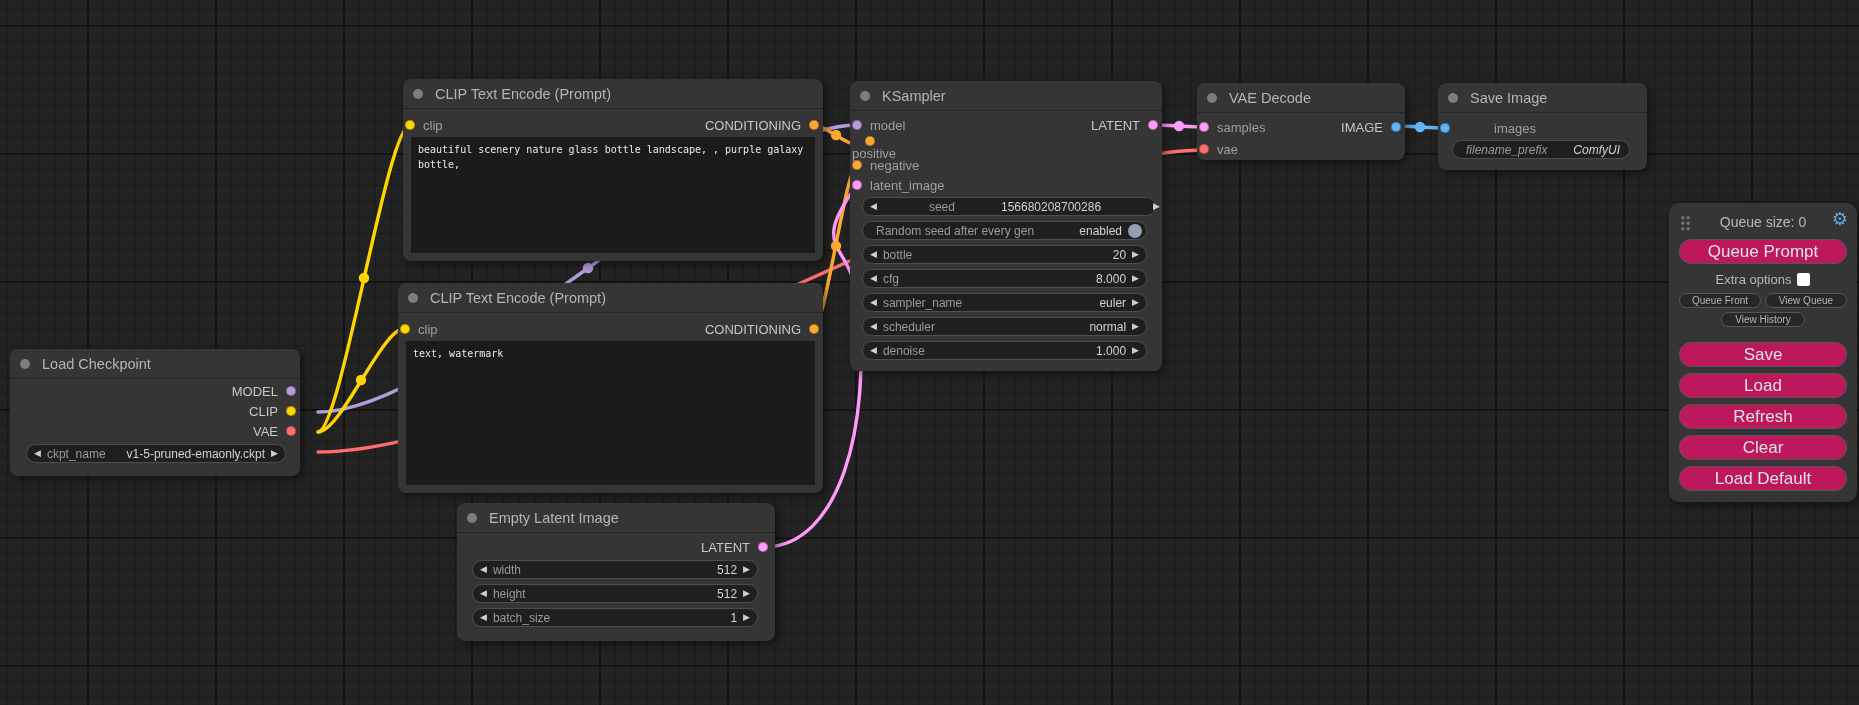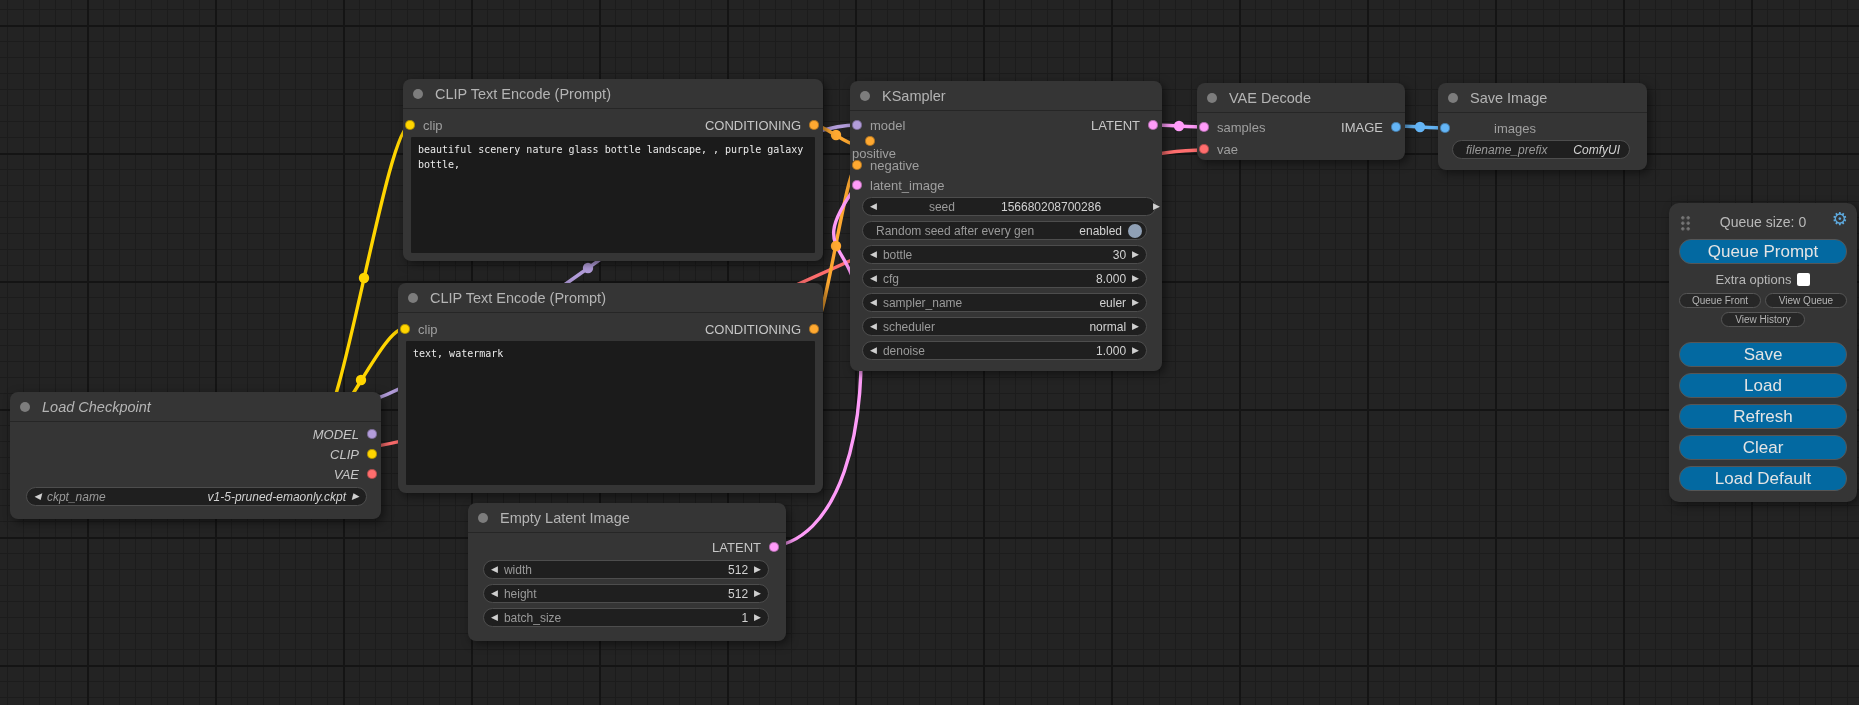--- a/index.html
+++ b/index.html
@@ -58,21 +58,21 @@
   #queue-panel{position:absolute;left:1669px;top:203px;width:188px;height:299px;
         background:#353535;border-radius:10px;z-index:3;
         box-shadow:3px 3px 10px rgba(0,0,0,.5);}
   .drag-handle{position:absolute;left:11px;top:12px;width:11px;height:17px;
         background-image:radial-gradient(#777 1.4px,transparent 1.6px);
         background-size:5.5px 5.5px;}
   .queue-size{position:absolute;left:0;right:0;top:11px;text-align:center;
         color:#b9b9b9;font-size:14px;}
   .gear-icon{position:absolute;right:9px;top:7px;color:#5DA8DC;font-size:18px;line-height:1;}
   .gear-icon::before{content:"\2699";}
-  .qbtn{position:absolute;left:10px;right:10px;height:25px;background:#0369a1;
+  .qbtn{position:absolute;left:10px;right:10px;height:25px;background:#be185d;
         border:1px solid #565656;border-radius:12px;color:#e4e4e4;font-size:17px;
         display:flex;align-items:center;justify-content:center;
         font-family:"Liberation Sans",sans-serif;box-sizing:border-box;}
   .extra-row{position:absolute;left:0;right:0;top:69px;display:flex;align-items:center;
         justify-content:center;gap:6px;color:#b8b8b8;font-size:13px;}
   .checkbox{width:13px;height:13px;background:#ffffff;border-radius:2px;}
   .pill-btn{position:absolute;height:15px;background:#272727;border:1px solid #565656;
         border-radius:8px;color:#b5b5b5;font-size:10px;display:flex;align-items:center;
         justify-content:center;box-sizing:border-box;}
 </style>
@@ -94,21 +94,21 @@
     <circle class="f-model" cx="588" cy="268" r="5.2"></circle>
     <circle class="f-clip" cx="364" cy="278" r="5.2"></circle>
     <circle class="f-clip" cx="361" cy="380" r="5.2"></circle>
     <circle class="f-vae" cx="761" cy="301" r="5.2"></circle>
     <circle class="f-cond" cx="836" cy="135" r="5.2"></circle>
     <circle class="f-cond" cx="836" cy="246" r="5.2"></circle>
     <circle class="f-latent" cx="1179" cy="126" r="5.2"></circle>
     <circle class="f-image" cx="1420" cy="127" r="5.2"></circle>
   </svg>
 
-  <div class="node" style="left:10px;top:392px;width:371px;height:127px;font-style:italic;">
+  <div class="node" style="left:10px;top:349px;width:290px;height:127px;">
     <div class="node-title">
       <span class="collapse-dot"></span>
       <span>Load Checkpoint</span>
     </div>
     <div class="slot slot-out" style="top:33px;">
       <span>MODEL</span>
       <span class="port p-model"></span>
     </div>
     <div class="slot slot-out" style="top:53px;">
       <span>CLIP</span>
@@ -190,21 +190,21 @@
       <span class="arrow-right"></span>
     </div>
     <div class="widget" style="left:12px;right:15px;top:140px;">
       <span class="wlabel">Random seed after every gen</span>
       <span class="wvalue">enabled</span>
       <span class="toggle-circle"></span>
     </div>
     <div class="widget" style="left:12px;right:15px;top:164px;">
       <span class="arrow-left"></span>
       <span class="wlabel">bottle</span>
-      <span class="wvalue">30</span>
+      <span class="wvalue">20</span>
       <span class="arrow-right"></span>
     </div>
     <div class="widget" style="left:12px;right:15px;top:188px;">
       <span class="arrow-left"></span>
       <span class="wlabel">cfg</span>
       <span class="wvalue">8.000</span>
       <span class="arrow-right"></span>
     </div>
     <div class="widget" style="left:12px;right:15px;top:212px;">
       <span class="arrow-left"></span>
@@ -253,21 +253,21 @@
     <div class="slot slot-in" style="top:36px;gap:36px;">
       <span class="port p-image"></span>
       <span>images</span>
     </div>
     <div class="widget" style="left:14px;right:17px;top:57px;font-style:italic;">
       <span class="wlabel">filename_prefix</span>
       <span class="wvalue" style="margin-right:2px;">ComfyUI</span>
     </div>
   </div>
 
-  <div class="node" style="left:457px;top:503px;width:318px;height:138px;margin-left:11px;">
+  <div class="node" style="left:457px;top:503px;width:318px;height:138px;">
     <div class="node-title">
       <span class="collapse-dot"></span>
       <span>Empty Latent Image</span>
     </div>
     <div class="slot slot-out" style="top:35px;right:7px;">
       <span>LATENT</span>
       <span class="port p-latent"></span>
     </div>
     <div class="widget" style="left:15px;right:17px;top:57px;">
       <span class="arrow-left"></span>

